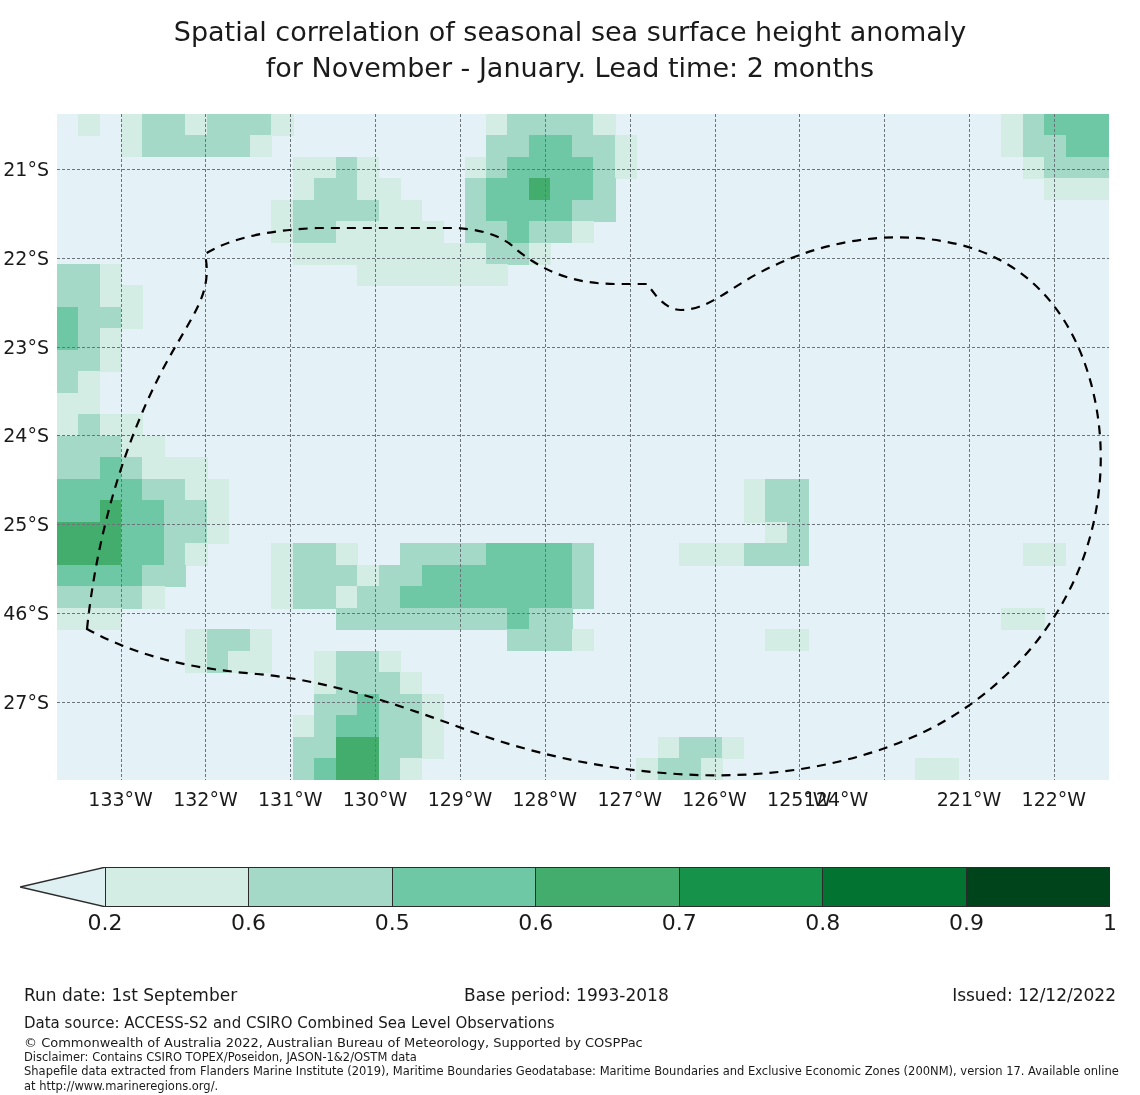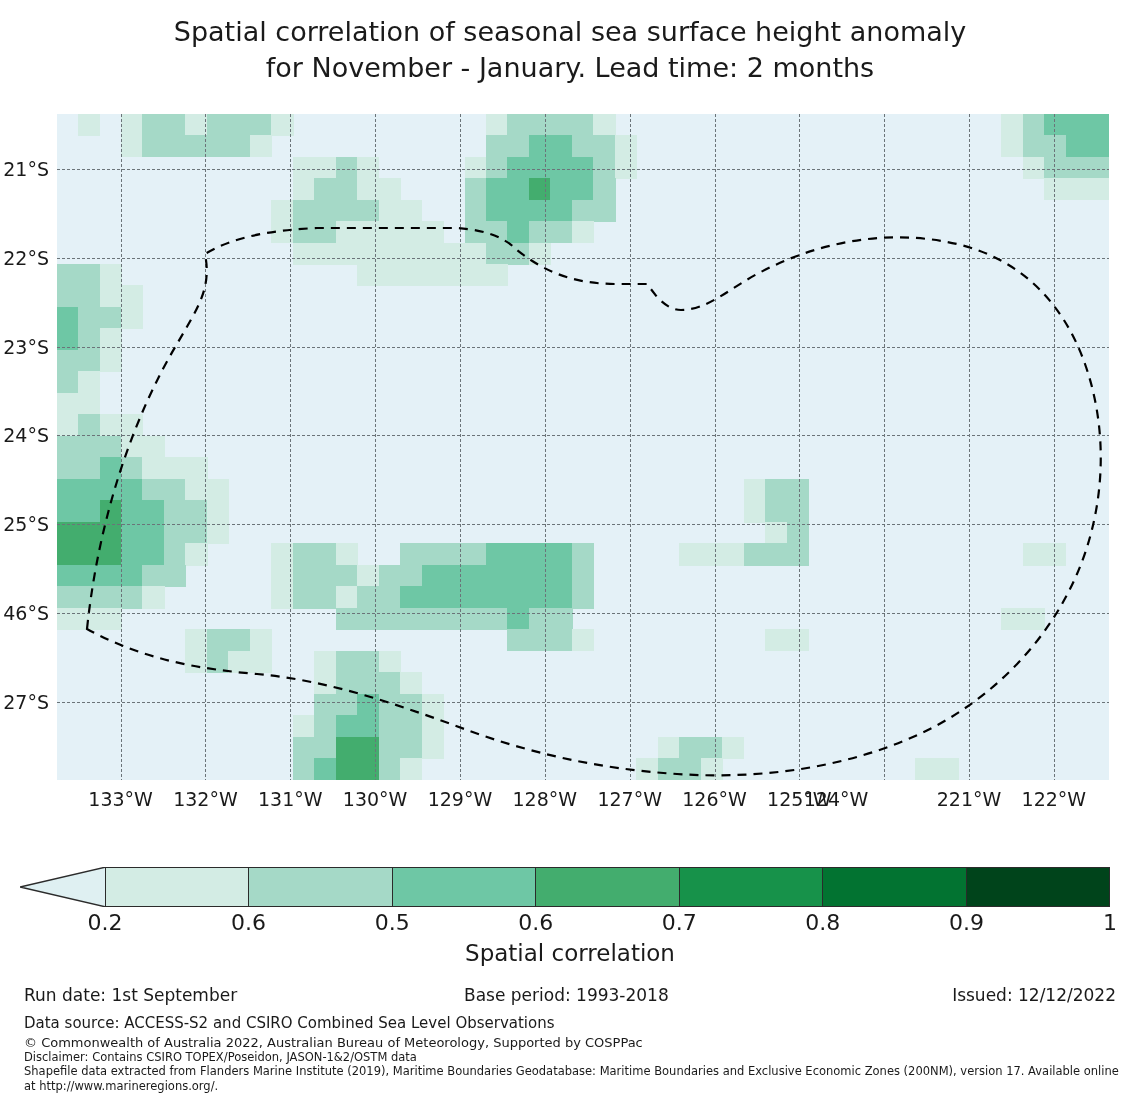--- a/index.html
+++ b/index.html
@@ -549,21 +549,20 @@
   <div id="cbar-ticks">
       <div class="cbar-tick" style="left: 105px;">0.2</div>
       <div class="cbar-tick" style="left: 248.571px;">0.6</div>
       <div class="cbar-tick" style="left: 392.143px;">0.5</div>
       <div class="cbar-tick" style="left: 535.714px;">0.6</div>
       <div class="cbar-tick" style="left: 679.286px;">0.7</div>
       <div class="cbar-tick" style="left: 822.857px;">0.8</div>
       <div class="cbar-tick" style="left: 966.429px;">0.9</div>
       <div class="cbar-tick" style="left: 1110px;">1</div>
     </div>
-  <div id="cbar-label">Spatial correlation</div>
 </div>
 
 <div id="meta-row">
   <span class="m-left">Run date: 1st September</span>
   <span class="m-mid">Base period: 1993-2018</span>
   <span class="m-right">Issued: 12/12/2022</span>
 </div>
 <div id="src-line">Data source: ACCESS-S2 and CSIRO Combined Sea Level Observations</div>
 <div id="copy-line">© Commonwealth of Australia 2022, Australian Bureau of Meteorology, Supported by COSPPac</div>
 <div id="disc-line">Disclaimer: Contains CSIRO TOPEX/Poseidon, JASON-1&amp;2/OSTM data</div>

